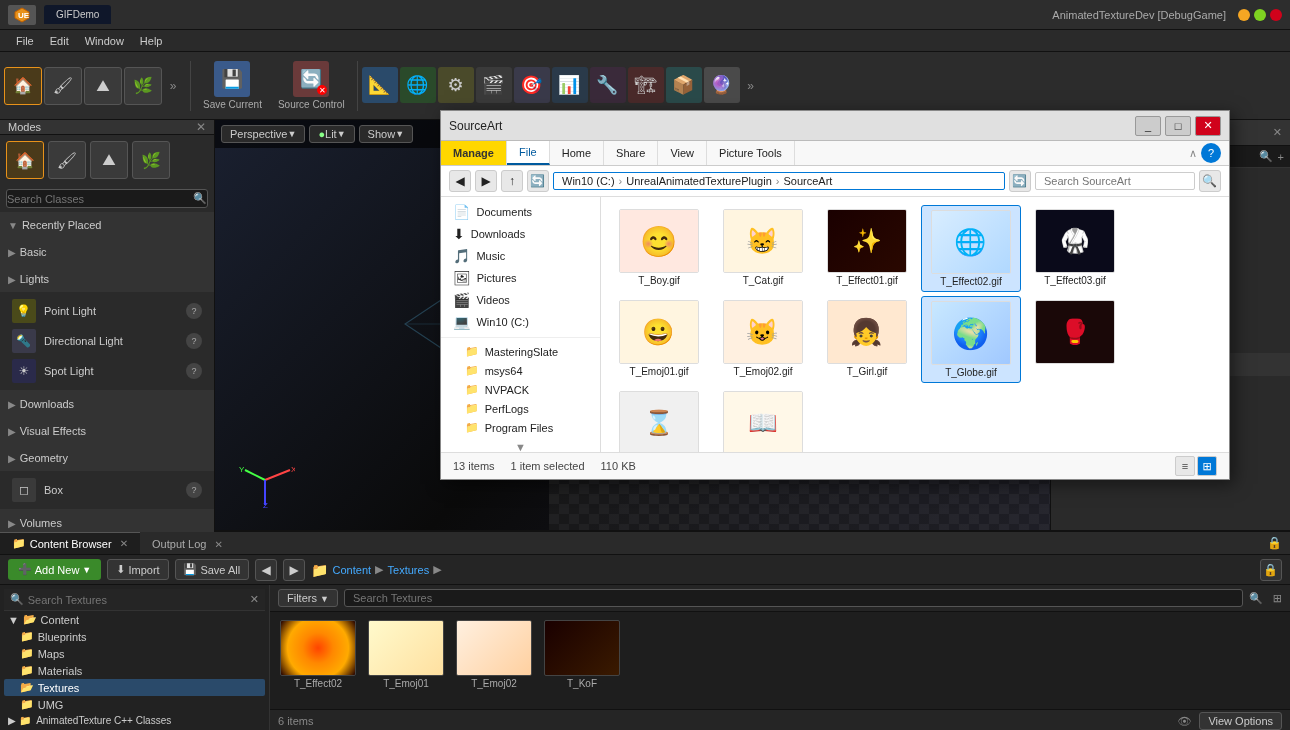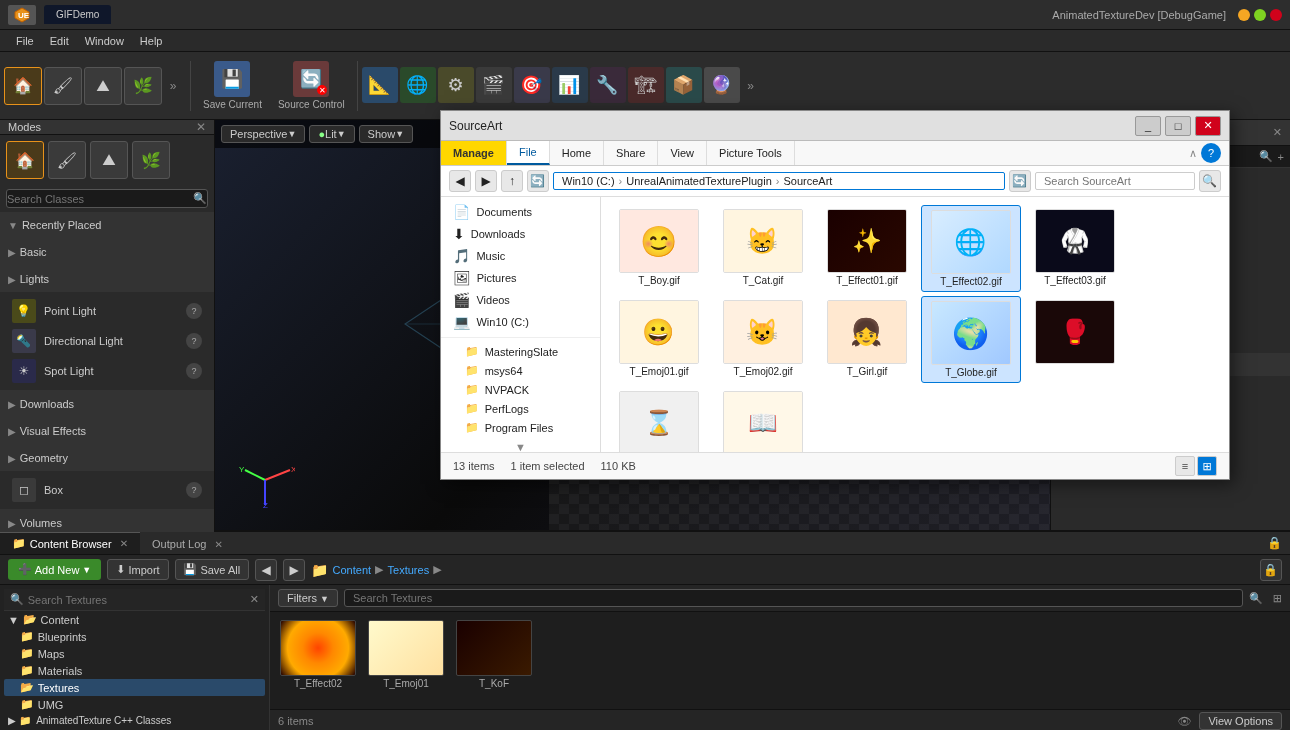--- a/index.html
+++ b/index.html
@@ -482,20 +482,26 @@
     </div>
     <div class="asset-name">T_Effect02</div>
   </div>
             <div class="asset-item">
     <div class="asset-thumb tex-emoji01">
       <div style="width:100%; height:100%; opacity:0.8; display:flex; align-items:center; justify-content:center; font-size:20px;"></div>
     </div>
     <div class="asset-name">T_Emoj01</div>
   </div>
             <div class="asset-item">
+    <div class="asset-thumb tex-emoji02">
+      <div style="width:100%; height:100%; opacity:0.8; display:flex; align-items:center; justify-content:center; font-size:20px;"></div>
+    </div>
+    <div class="asset-name">T_Emoj02</div>
+  </div>
+            <div class="asset-item">
     <div class="asset-thumb tex-kof">
       <div style="width:100%; height:100%; opacity:0.8; display:flex; align-items:center; justify-content:center; font-size:20px;"></div>
     </div>
     <div class="asset-name">T_KoF</div>
   </div>
           </div>
 
         <div id="asset-status">
           <span>6 items</span>
           <div class="asset-status-right">

